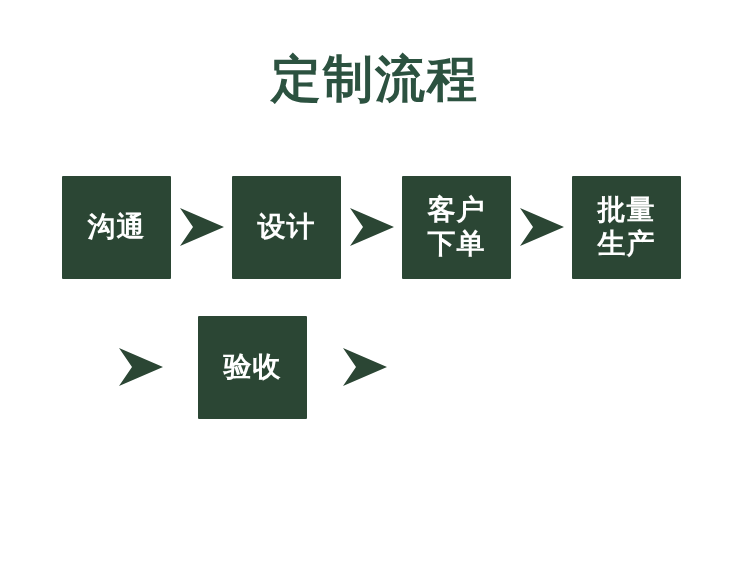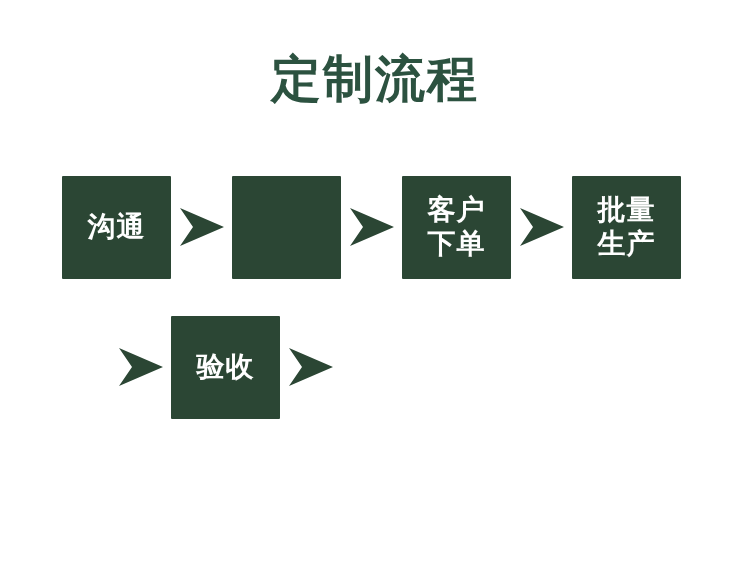--- a/index.html
+++ b/index.html
@@ -44,20 +44,21 @@
     align-items: center;
     height: 104px;
   }
   .flow-row.row-1 {
     top: 175px;
     left: 62px;
   }
   .flow-row.row-2 {
     top: 315px;
     left: 110px;
+    gap: 27px;
   }
 
   
   .step-box {
     width: 109px;
     height: 103px;
     background: #2b4634;
     border-radius: 1px;
     display: flex;
     flex-direction: column;
@@ -101,20 +102,21 @@
       <span class="step-line">沟通</span>
     </div>
 
     <div class="arrow">
       <svg width="48" height="44" viewBox="0 0 48 44" aria-hidden="true">
         <path d="M2 3 L46 22 L2 41 L15 22 Z" fill="#2b4634"></path>
       </svg>
     </div>
 
     <div class="step-box">
+      <span class="step-line">设计</span>
     </div>
 
     <div class="arrow">
       <svg width="48" height="44" viewBox="0 0 48 44" aria-hidden="true">
         <path d="M2 3 L46 22 L2 41 L15 22 Z" fill="#2b4634"></path>
       </svg>
     </div>
 
     <div class="step-box">
       <span class="step-line">客户</span>

